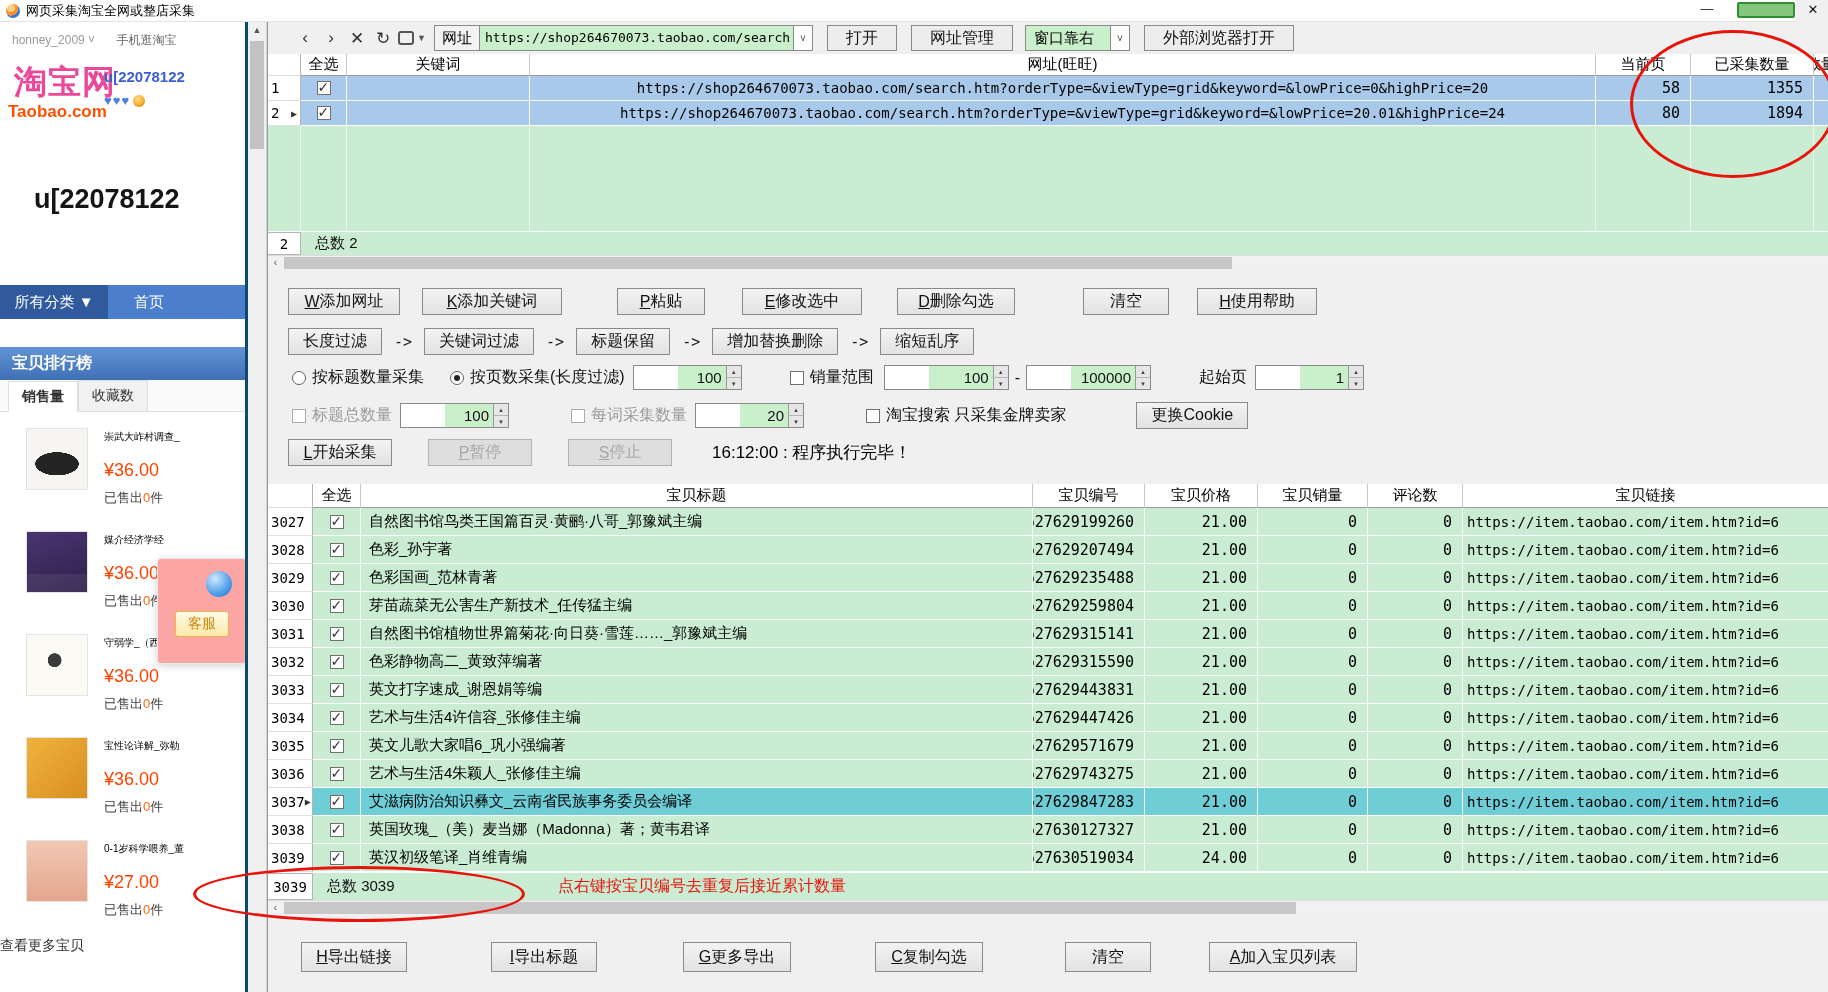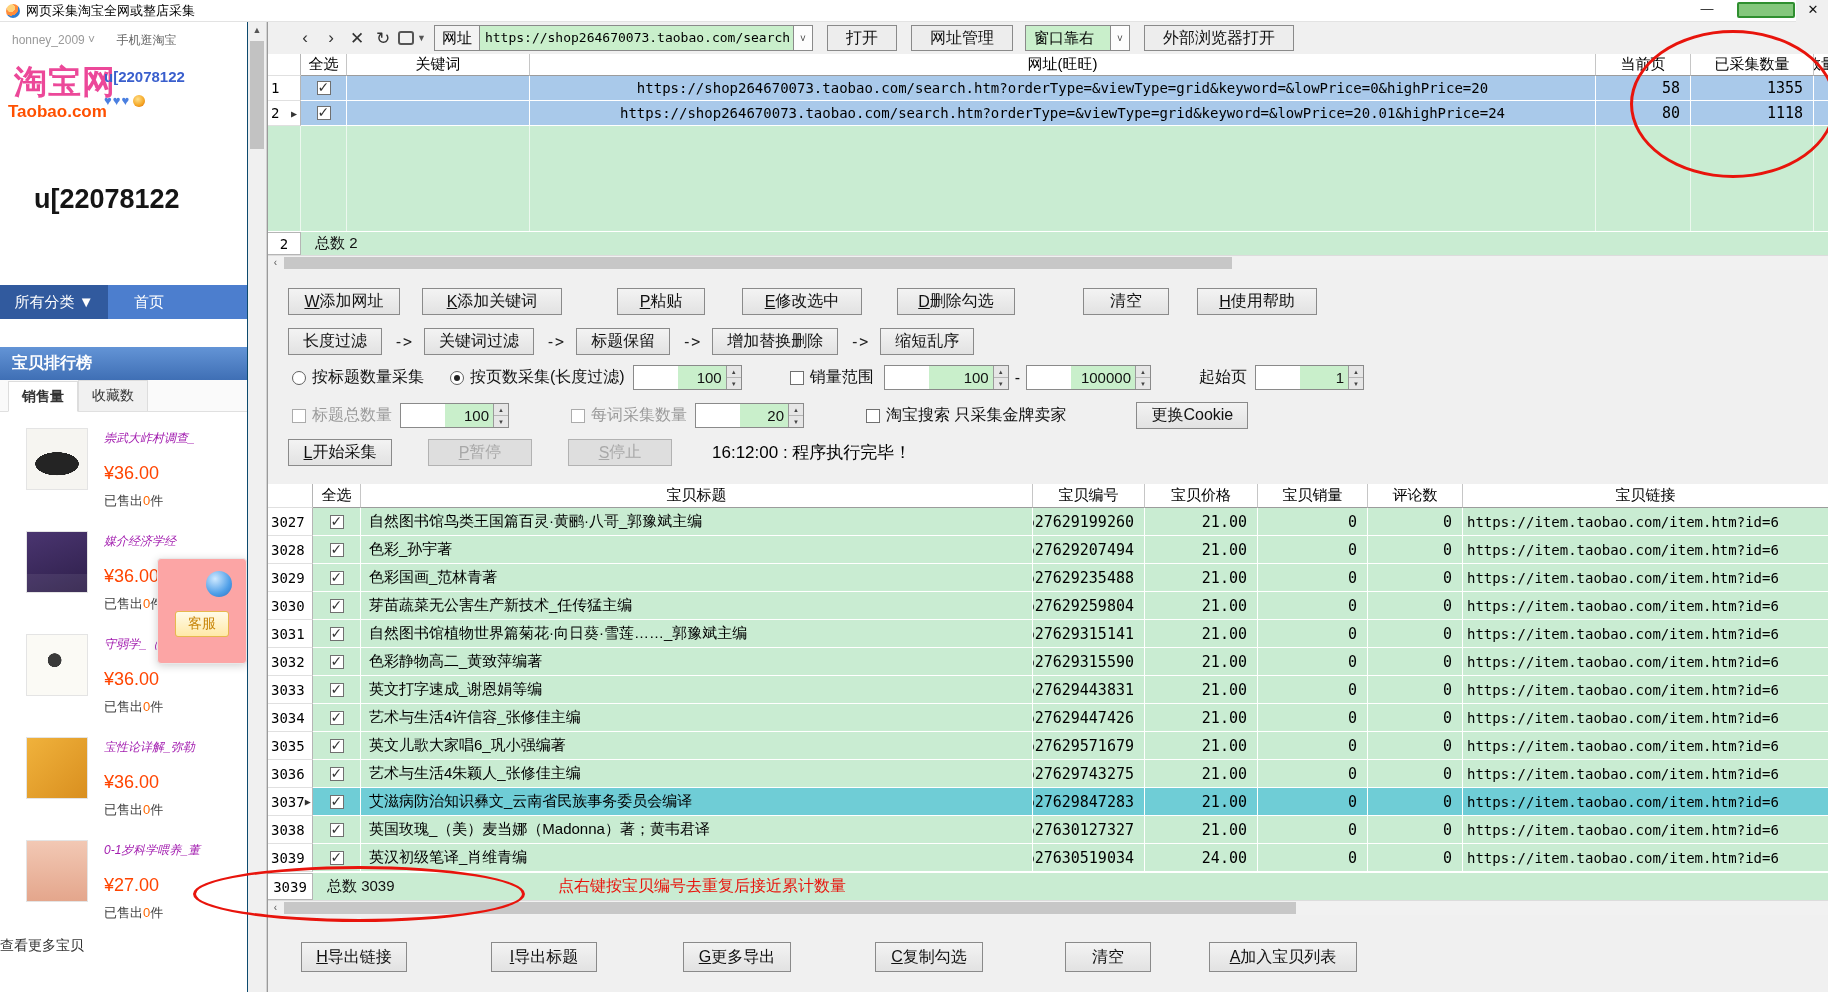--- a/index.html
+++ b/index.html
@@ -11,21 +11,21 @@
   
   .titlebar { position:absolute; left:0; top:0; width:1796px; height:22px; background:#fff; border-bottom:1px solid #e3e3e3; display:flex; align-items:center; }
   .appicon { width:14px; height:14px; border-radius:50%; margin:0 6px 0 6px;
              background:radial-gradient(circle at 35% 30%, #ffd27a 0 30%, #ff8c3a 31% 55%, #2e7dd1 56%); }
   .apptitle { font-size:13px; color:#000; }
   .wc-min { position:absolute; left:1692px; top:0; width:30px; height:20px; text-align:center; font-size:13px; color:#222; line-height:18px; }
   .wc-max { position:absolute; left:1737px; top:2px; width:58px; height:16px; background:#84c77c; border:2px solid #2f8f2f; border-radius:2px; }
   .wc-close { position:absolute; left:1800px; top:0; width:26px; height:20px; text-align:center; font-size:13px; color:#111; line-height:20px; }
 
   
-  .sidebar { position:absolute; left:0; top:22px; width:248px; height:970px; background:#fff; border-right:1px solid #0c4a6e; overflow:hidden; }
+  .sidebar { position:absolute; left:0; top:22px; width:248px; height:970px; background:#fff; border-right:3px solid #0c4a6e; overflow:hidden; }
   .acct-row { padding:10px 0 0 12px; height:30px; font-size:12px; color:#9a9a9a; }
   .acct-row .lnk { color:#666; margin-left:18px; }
   .logo-blk { position:relative; margin-top:10px; height:92px; padding-left:8px; }
   .logo-main { color:#ec4899; font-size:33px; font-weight:bold; letter-spacing:1px; line-height:40px;margin-left:6px; }
   .logo-sub { color:#ff5000; font-size:17px; font-weight:bold; }
   .logo-right { position:absolute; left:104px; top:6px; width:140px; }
   .logo-uid { color:#3a5fcd; font-weight:bold; font-size:15px; white-space:nowrap; }
   .hearts { color:#4a7fe0; font-size:13px; letter-spacing:1px; margin-top:8px; }
   .badge { display:inline-block; width:12px; height:12px; border-radius:50%; vertical-align:-2px; margin-left:3px;
            background:radial-gradient(circle at 40% 35%, #ffe08a, #f5a623 60%, #d35400); }
@@ -39,21 +39,21 @@
   .rtab.active { background:#fff; font-weight:bold; border-bottom:1px solid #fff; margin-bottom:-1px; }
   .plist { position:relative; }
   .pitem { position:relative; height:103px; }
   .pthumb { position:absolute; left:26px; top:16px; width:62px; height:62px; border:1px solid #e4e4e4; background:#f6f6f6; }
   .pthumb[data-thumb="t1"] { background:#f6f5f1; background-image:radial-gradient(ellipse 60% 32% at 50% 58%, #242424 60%, rgba(0,0,0,0) 61%); }
   .pthumb[data-thumb="t2"] { background:linear-gradient(160deg,#4a3570,#2e1f4a); box-shadow:inset 0 -18px 0 rgba(255,255,255,.08); }
   .pthumb[data-thumb="t3"] { background:#fbfaf5; background-image:radial-gradient(circle at 46% 42%, #3a3a3a 14%, rgba(0,0,0,0) 15%); }
   .pthumb[data-thumb="t4"] { background:linear-gradient(135deg,#f0b23c,#d98f1f); }
   .pthumb[data-thumb="t5"] { background:linear-gradient(#f2c8b4,#e4a68c); }
   .pinfo { position:absolute; left:104px; top:18px; width:138px; }
-  .ptitle { font-size:12px; color:#a21caf; white-space:nowrap; overflow:hidden;font-style:italic; }
+  .ptitle { font-size:10px; color:#000000; white-space:nowrap; overflow:hidden; }
   .pprice { font-size:18px; color:#ff4400; margin-top:16px; }
   .psold { font-size:13px; color:#404040; margin-top:8px; }
   .psold .zero { color:#ff6600; }
   .service { position:absolute; left:157px; top:536px; width:90px; height:106px; background:#fca5a5; border:1px solid #e8e8e8; border-radius:4px; box-shadow:0 2px 8px rgba(0,0,0,.18); z-index:6; text-align:center; }
   .qqball { display:inline-block; width:26px; height:26px; border-radius:50%; margin:12px 0 10px 34px;
             background:radial-gradient(circle at 35% 30%, #cfe9ff, #4f9fe8 60%, #2b6fc0); }
   .kf-btn { display:inline-block; padding:3px 12px; background:linear-gradient(#fffbe8,#ffe9a8); border:1px solid #e7b84e; border-radius:3px; color:#c8860a; font-size:14px; }
   .more-link { text-align:left; font-size:14px; color:#333; margin-top:10px; }
 
   
@@ -316,21 +316,21 @@
             <div class="c numc">
               <span>2</span>
               <span class="mk">▶</span>
             </div>
             <div class="c chkc">
               <span class="cb" data-on="true"></span>
             </div>
             <div class="c"></div>
             <div class="c urlc">https://shop264670073.taobao.com/search.htm?orderType=&amp;viewType=grid&amp;keyword=&amp;lowPrice=20.01&amp;highPrice=24</div>
             <div class="c rnum">80</div>
-            <div class="c rnum">1118</div>
+            <div class="c rnum">1894</div>
             <div class="c"></div>
           </div>
         </div>
       <div class="ufill">
         <div></div>
           <div></div>
           <div></div>
           <div></div>
           <div></div>
           <div></div>

